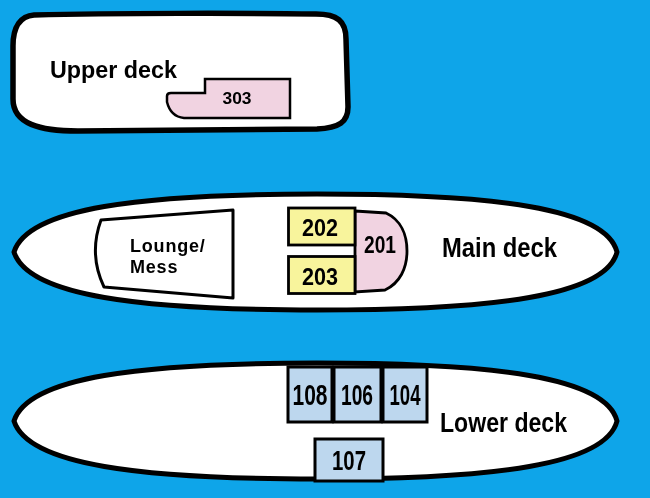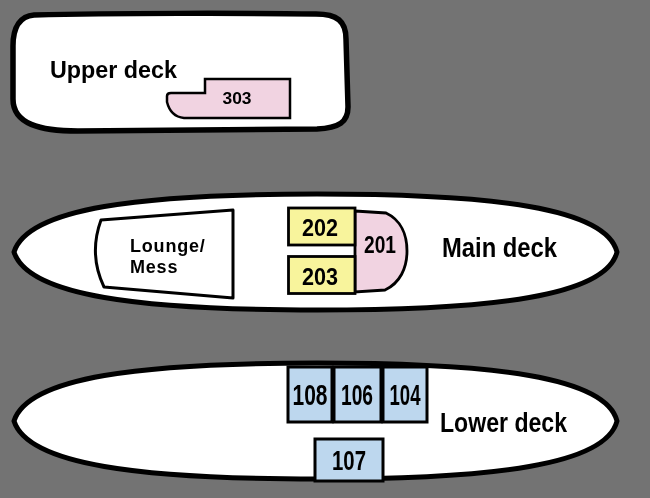--- a/index.html
+++ b/index.html
@@ -4,21 +4,21 @@
 <style>
   html, body {
     margin: 0;
     padding: 0;
     background: #ffffff;
   }
   #stage {
     position: relative;
     width: 650px;
     height: 498px;
-    background: #737373;
+    background: #0ea5e9;
     font-family: "Liberation Sans", sans-serif;
   }
   svg { display: block; }
   .hull {
     fill: #ffffff;
     stroke: #000000;
     stroke-width: 5;
     stroke-linejoin: round;
   }
   .hull.upper { stroke-width: 5.5; }

